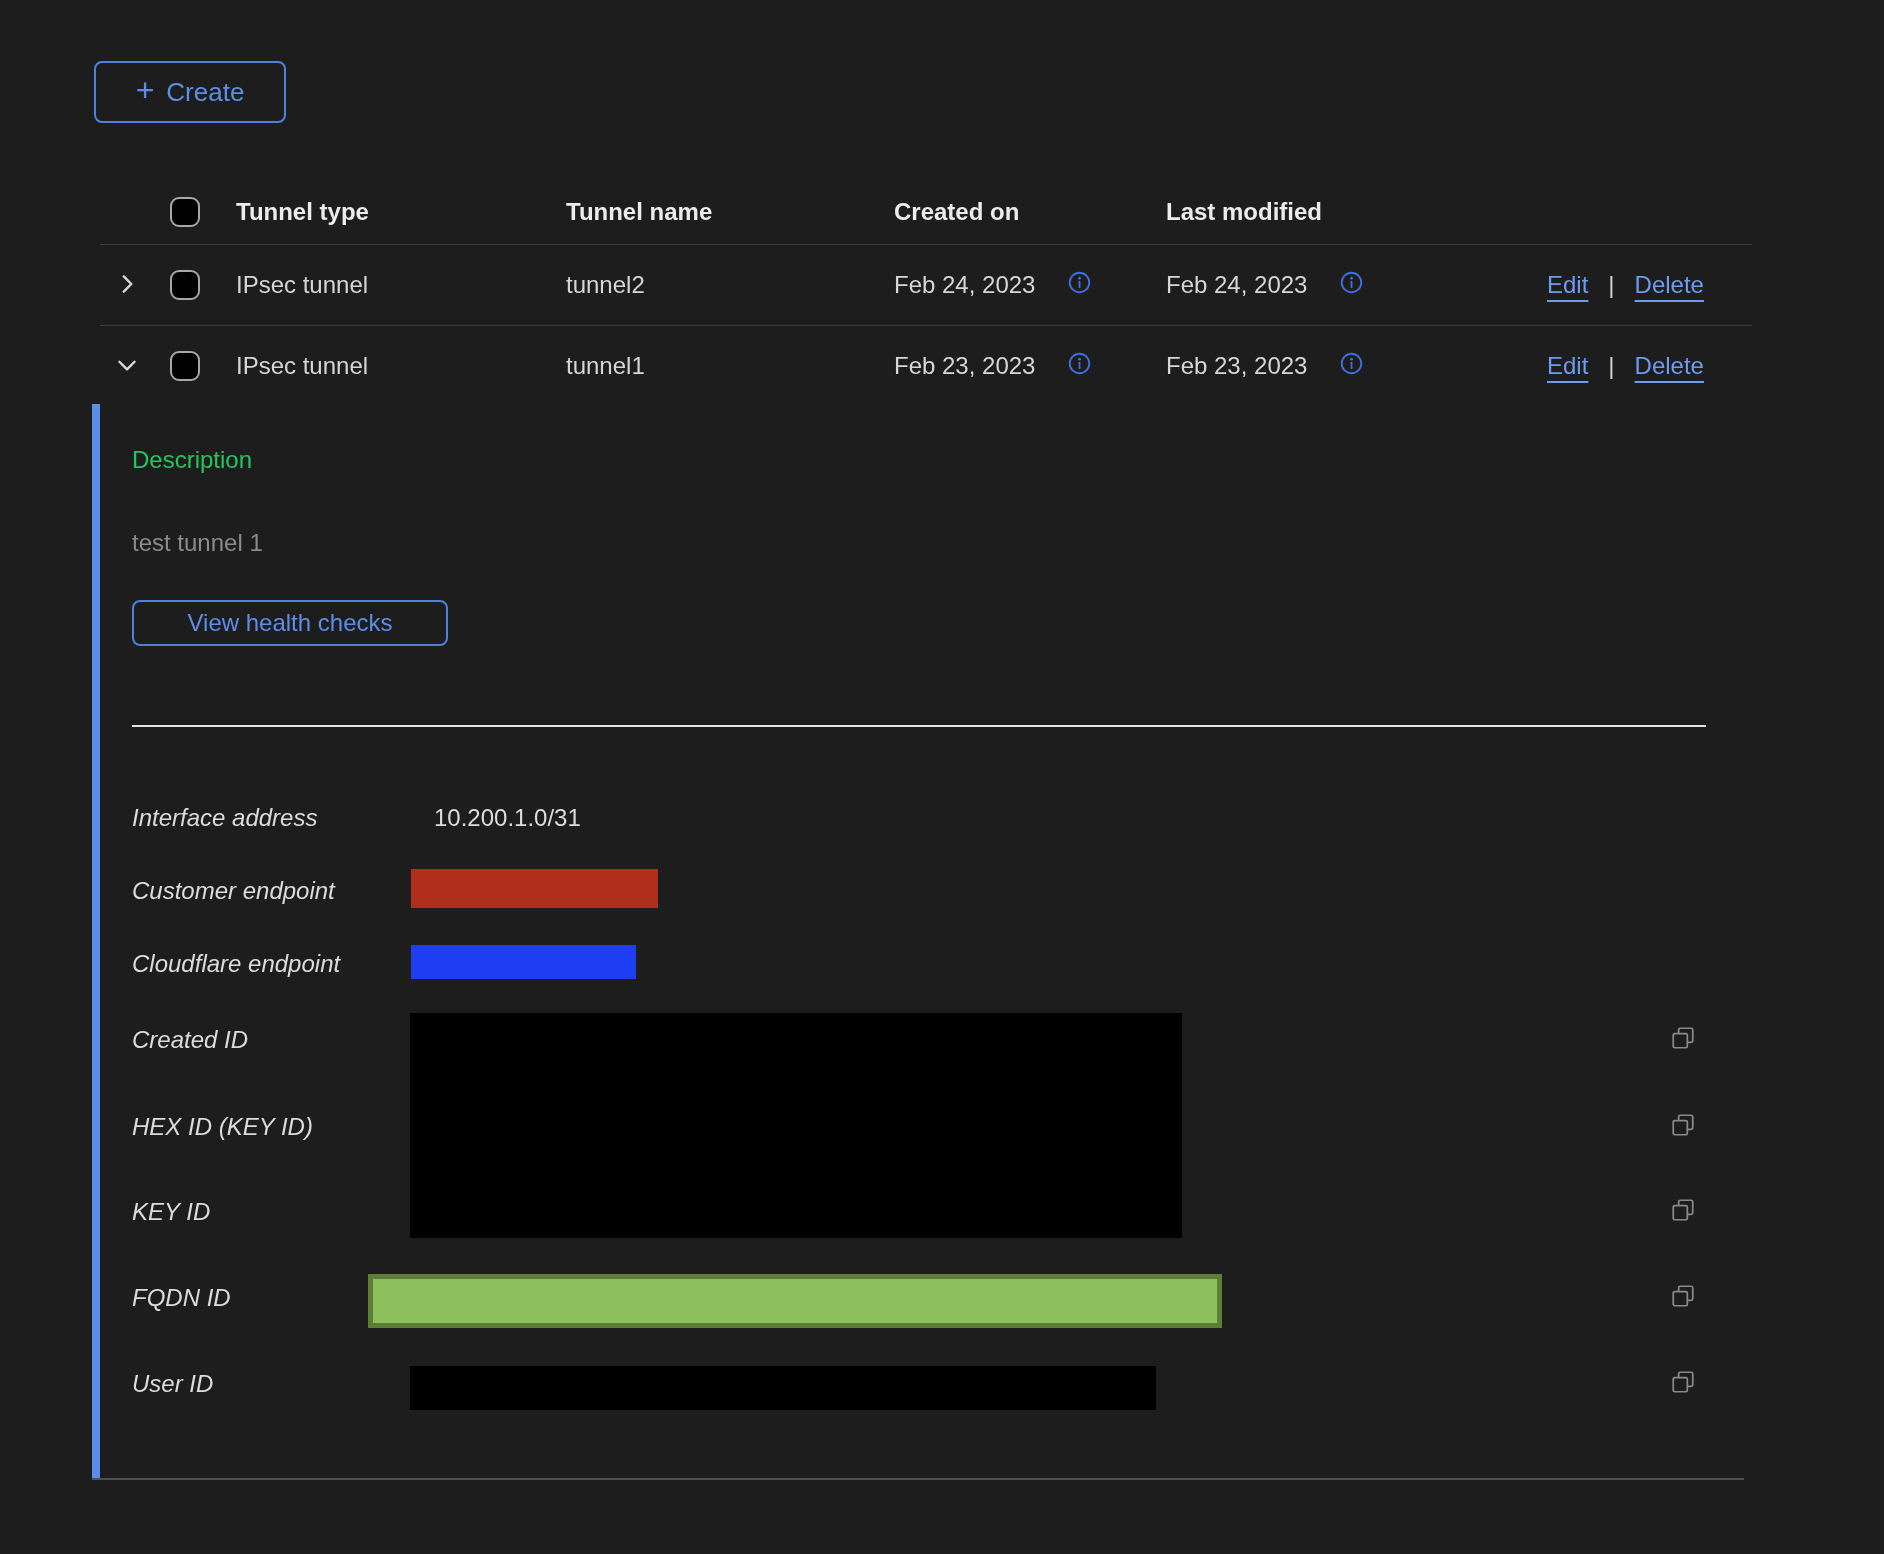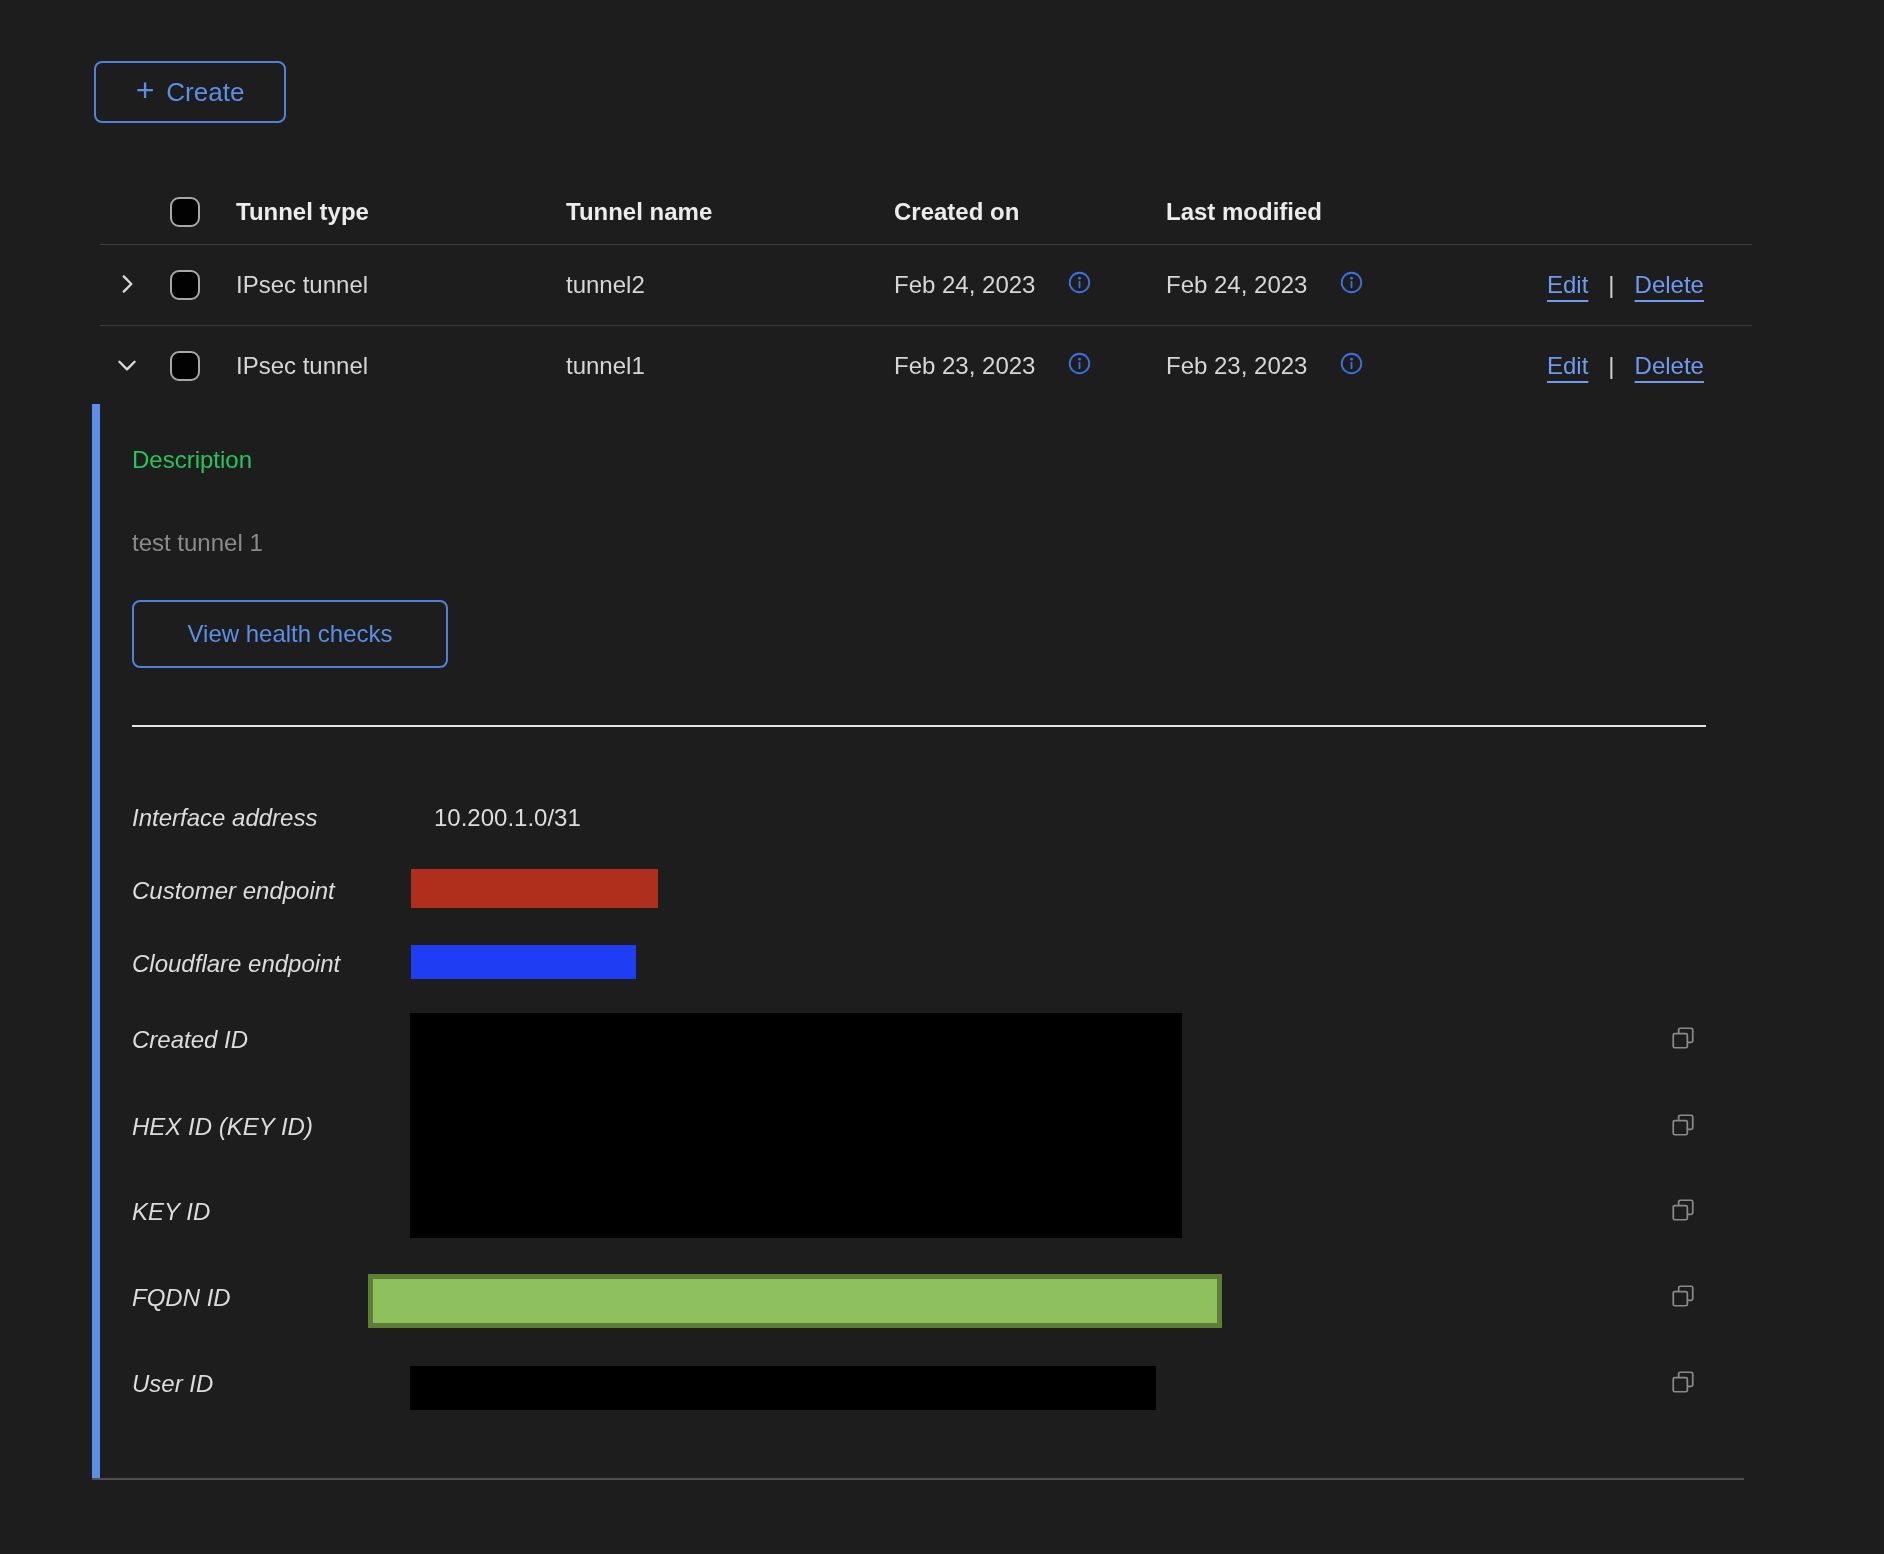--- a/index.html
+++ b/index.html
@@ -39,21 +39,21 @@
   .pipe{color:#d0d0d0;}
   
   .panel{
     position:absolute;left:92px;top:404px;width:1652px;height:1074px;
     border-bottom:2px solid #4f4f4f;box-sizing:content-box;
   }
   .accent{position:absolute;left:0;top:0;width:8px;height:100%;background:#5a8ee8;}
   .desc-label{position:absolute;left:40px;top:42px;font-size:24px;font-weight:500;color:#22c55e;}
   .desc-text{position:absolute;left:40px;top:125px;font-size:24px;color:#8b8b8b;text-align:right;}
   .health-btn{
-    position:absolute;left:40px;top:196px;width:316px;height:68px;
+    position:absolute;left:40px;top:196px;width:316px;height:46px;
     background:transparent;border:2px solid #4e80dc;border-radius:8px;
     color:#5c8ee8;font-size:24px;font-family:inherit;cursor:pointer;
   }
   .panel-divider{position:absolute;left:40px;top:321px;width:1574px;height:2px;background:#e3e3e3;}
   .flabel{position:absolute;left:40px;font-size:24px;color:#dcdcdc;white-space:nowrap;font-style:italic;}
   .lbl-interface{top:400px}.lbl-customer{top:473px}.lbl-cloudflare{top:546px}
   .lbl-tunnel{top:622px}.lbl-hex{top:709px}.lbl-key{top:794px}
   .lbl-fqdn{top:880px}.lbl-user{top:966px}
   .fvalue{position:absolute;left:342px;top:400px;font-size:24px;color:#dcdcdc;}
   .redact{position:absolute;}

